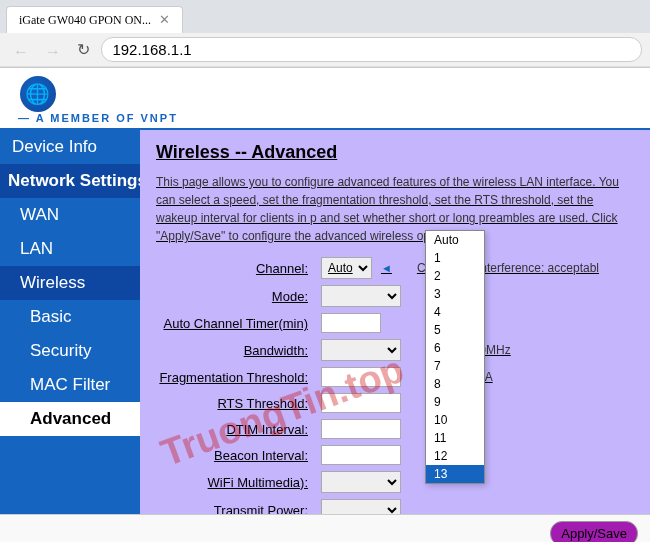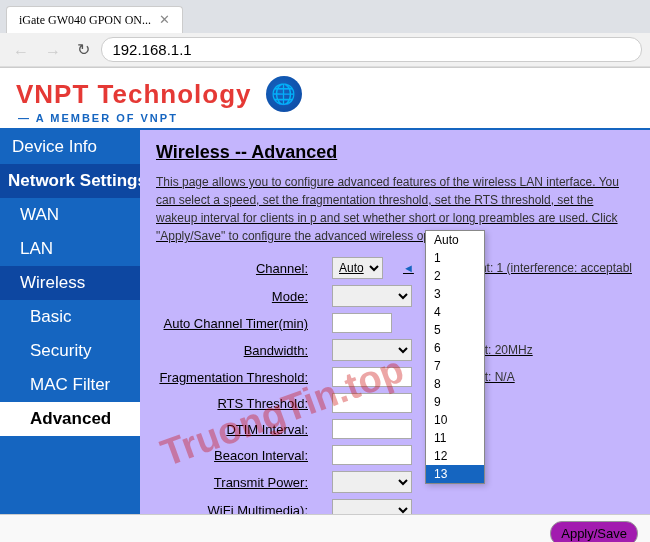--- a/index.html
+++ b/index.html
@@ -36,21 +36,21 @@
     .sidebar-item.section-header { background: #0d47a1; font-weight: bold; padding: 7px 8px; }
     .sidebar-item.sub { padding-left: 20px; }
     .sidebar-item.sub-active { background: #fff; color: #000; font-weight: bold; }
 
     
     .content { flex: 1; padding: 12px 16px; overflow-y: auto; background: #c4b5fd; position: relative; text-decoration: underline; }
     .page-title { font-size: 18px; font-weight: bold; color: #000; margin-bottom: 10px; }
     .description { font-size: 12px; color: #333; line-height: 1.5; margin-bottom: 12px; }
 
     
-    .form-row { display: flex; align-items: center; margin-bottom: 6px; gap: 16px; }
+    .form-row { display: flex; align-items: center; margin-bottom: 6px; gap: 5px; }
     .form-label { width: 160px; min-width: 160px; font-size: 13px; text-align: right; padding-right: 8px; }
     .form-control { font-size: 12px; border: 1px solid #aaa; padding: 2px 4px; }
     select.form-control { padding: 2px 2px; }
     .current-val { font-size: 12px; color: #333; margin-left: 20px; }
 
     
     .dropdown-overlay { position: absolute; top: 100px; left: 285px; background: #fff; border: 1px solid #888; z-index: 100; min-width: 60px; box-shadow: 2px 2px 6px rgba(0,0,0,0.2); }
     .dropdown-overlay .d-item { padding: 2px 8px; font-size: 12px; cursor: pointer; white-space: nowrap; }
     .dropdown-overlay .d-item.selected { background: #1565c0; color: #fff; }
 
@@ -76,21 +76,20 @@
     <button class="nav-btn disabled">→</button>
     <button class="nav-btn">↻</button>
     <input class="address-bar" type="text" value="192.168.1.1" style="">
   </div>
 </div>
 
 <div class="page">
 
   <div class="header">
     <div class="header-top">
-      <span class="logo-text">VNPT Technology</span>
       <span class="logo-globe">🌐</span>
     </div>
     <div class="header-sub">— A MEMBER OF VNPT</div>
   </div>
 
   <div class="main">
 
     <div class="sidebar">
       <div class="sidebar-item">Device Info</div>
       <div class="sidebar-item section-header">Network Settings</div>
@@ -151,28 +150,28 @@
         <span class="form-label">DTIM Interval:</span>
         <input class="form-control" type="text" style="width: 80px;">
       </div>
 
       <div class="form-row">
         <span class="form-label">Beacon Interval:</span>
         <input class="form-control" type="text" style="width: 80px;">
       </div>
 
       <div class="form-row">
-        <span class="form-label">Transmit Power:</span>
+        <span class="form-label">WiFi Multimedia):</span>
         <select class="form-control" style="width:80px;">
           <option></option>
         </select>
       </div>
 
       <div class="form-row">
-        <span class="form-label">WiFi Multimedia):</span>
+        <span class="form-label">Transmit Power:</span>
         <select class="form-control" style="width:80px;">
           <option></option>
         </select>
       </div>
 
       <div class="dropdown-overlay">
         <div class="d-item">Auto</div>
         <div class="d-item">1</div>
         <div class="d-item">2</div>
         <div class="d-item">3</div>

